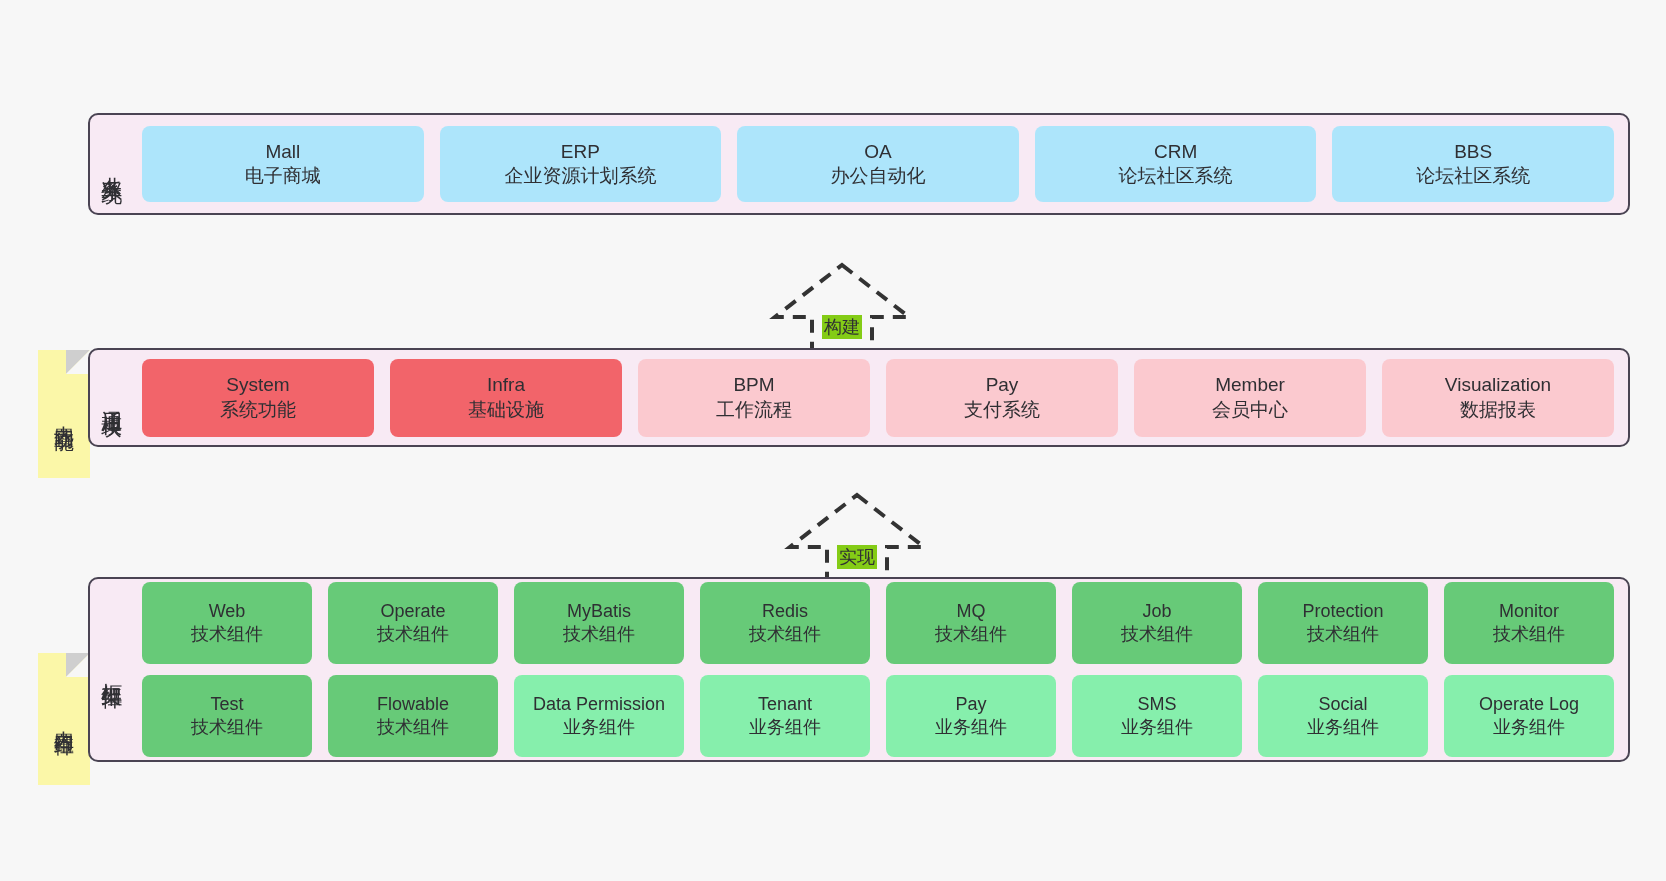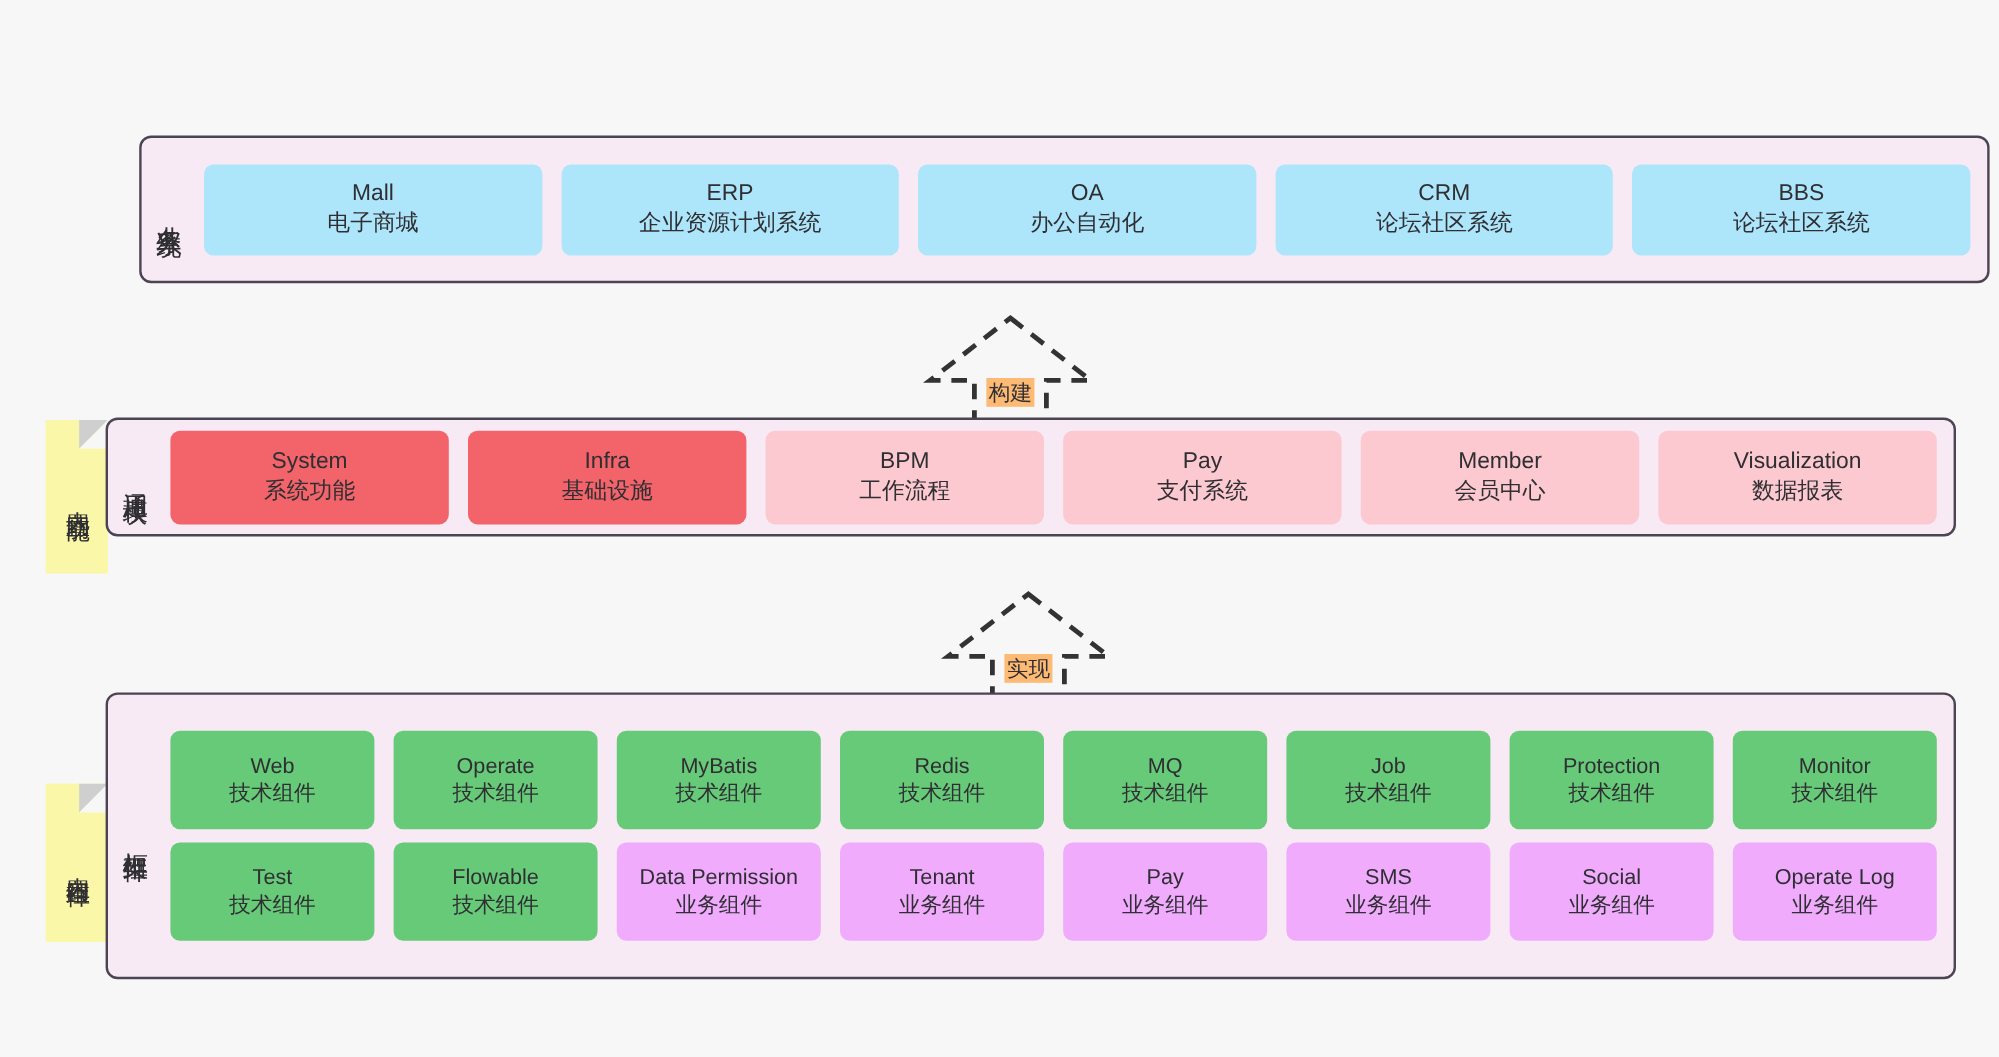--- a/index.html
+++ b/index.html
@@ -75,22 +75,21 @@
     user-select: none;
   }
   .card .en { display: block; }
   .card .cn { display: block; }
 
   
   #layer-business {
     left: 88px;
     top: 113px;
     width: 1542px;
-    height: 123px;
-    margin-left: 28px;
+    height: 102px;
   }
   #layer-business .card {
     background: #ade5fb;
     height: 76px;
   }
 
   
   #layer-modules {
     left: 88px;
     top: 348px;
@@ -101,33 +100,33 @@
     height: 78px;
   }
   .c-red   { background: #f2646a; }
   .c-pink  { background: #fbc9cf; }
 
   
   #layer-framework {
     left: 88px;
     top: 577px;
     width: 1542px;
-    height: 239px;
+    height: 185px;
     justify-content: space-between;
   }
   #layer-framework .layer-body {
     gap: 11px;
     padding: 0 14px 0 8px;
   }
   #layer-framework .card {
     height: 82px;
     font-size: 18px;
   }
   .c-green-dark  { background: #67ca78; }
-  .c-green-light { background: #f0abfc; }
+  .c-green-light { background: #86efac; }
 
   
   .note {
     position: absolute;
     width: 52px;
     background: #fbf7a8;
     box-sizing: border-box;
     display: flex;
     align-items: center;
     justify-content: center;
@@ -174,21 +173,21 @@
   #arrow-build   { left: 757px; top: 259px; }
   #arrow-impl    { left: 772px; top: 489px; }
   .arrow-group svg { display: block; width: 100%; height: 100%; }
   .arrow-label {
     position: absolute;
     left: 50%;
     top: 56px;
     transform: translateX(-50%);
     font-size: 18px;
     color: #2f2f33;
-    background: #fdba74;
+    background: #84cc16;
     padding: 0 2px;
     white-space: nowrap;
     user-select: none;
   }
 </style>
 </head>
 <body>
 
 <div class="canvas">
 

